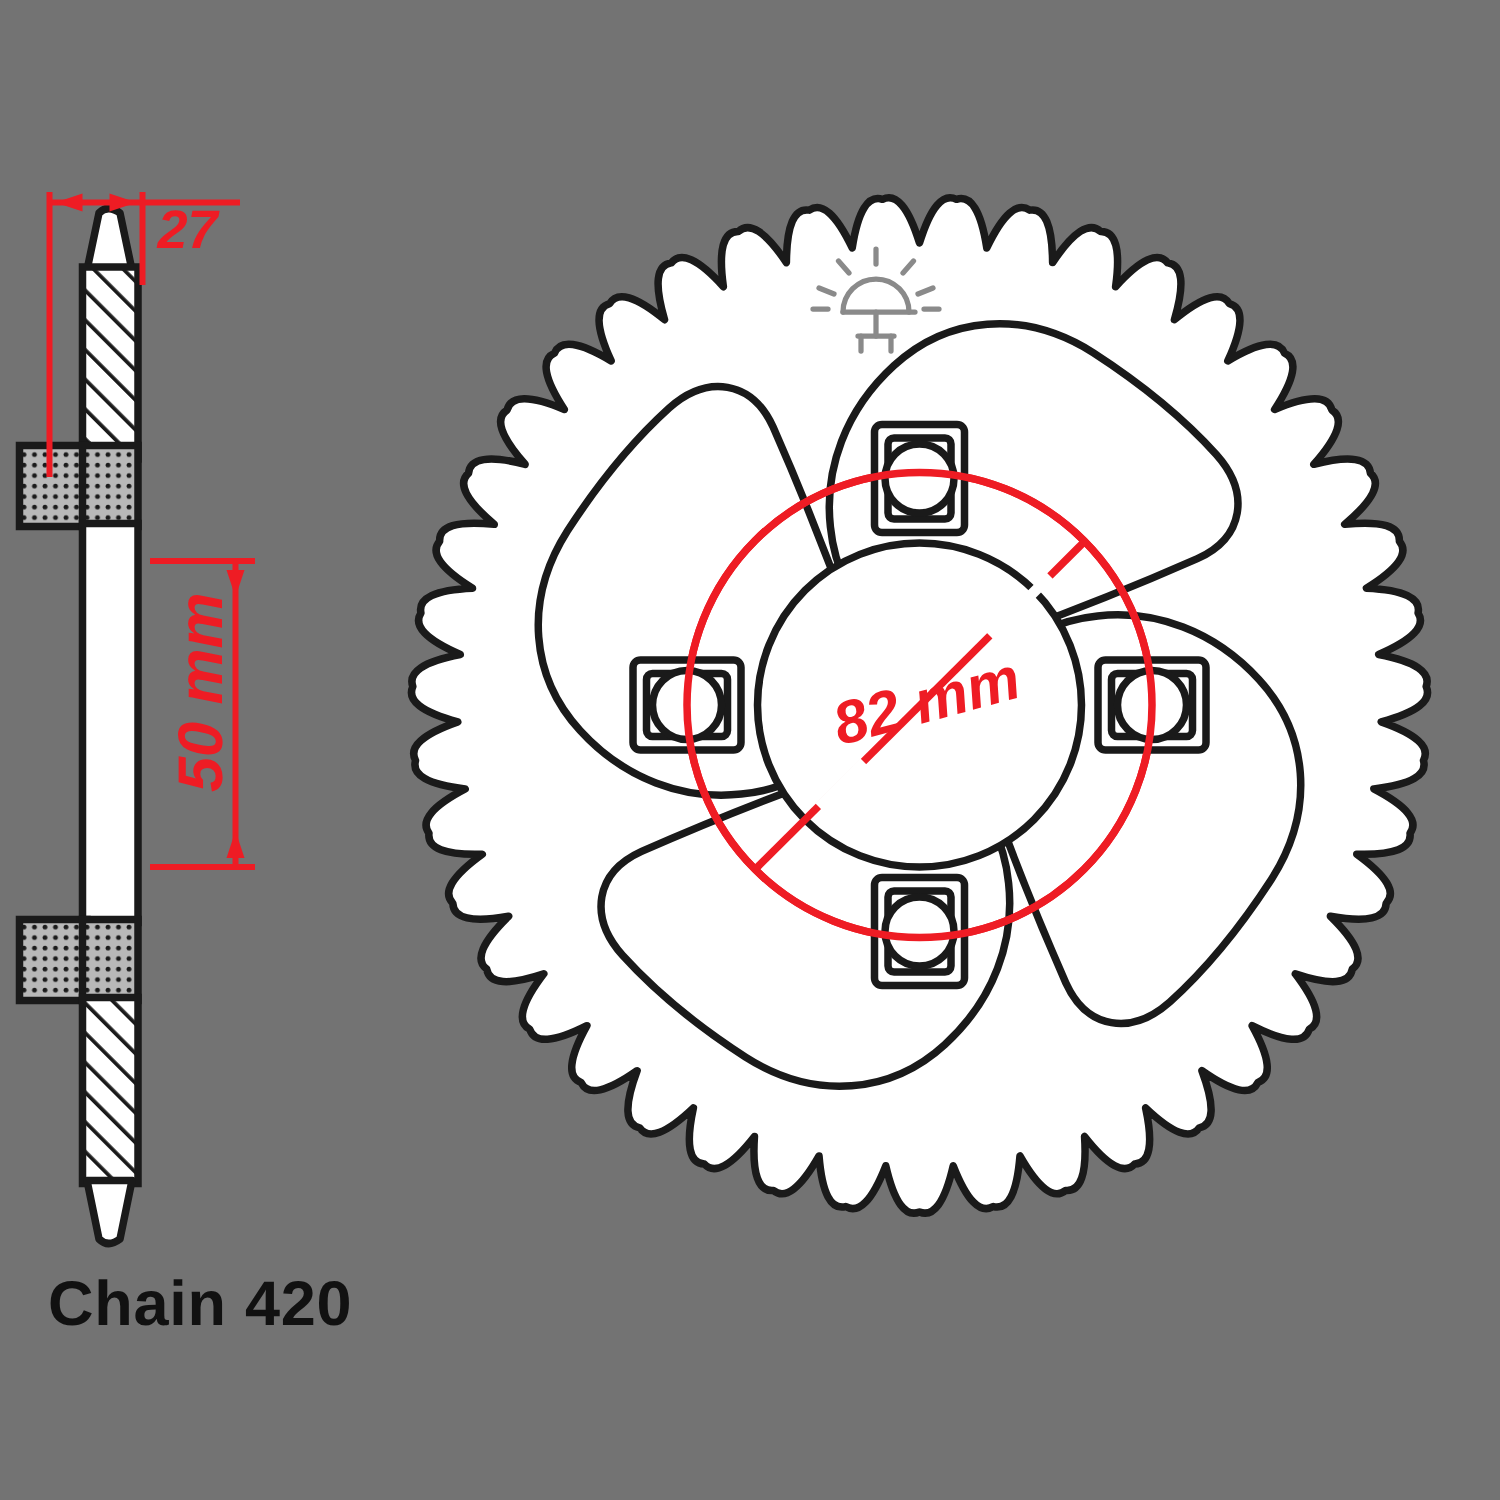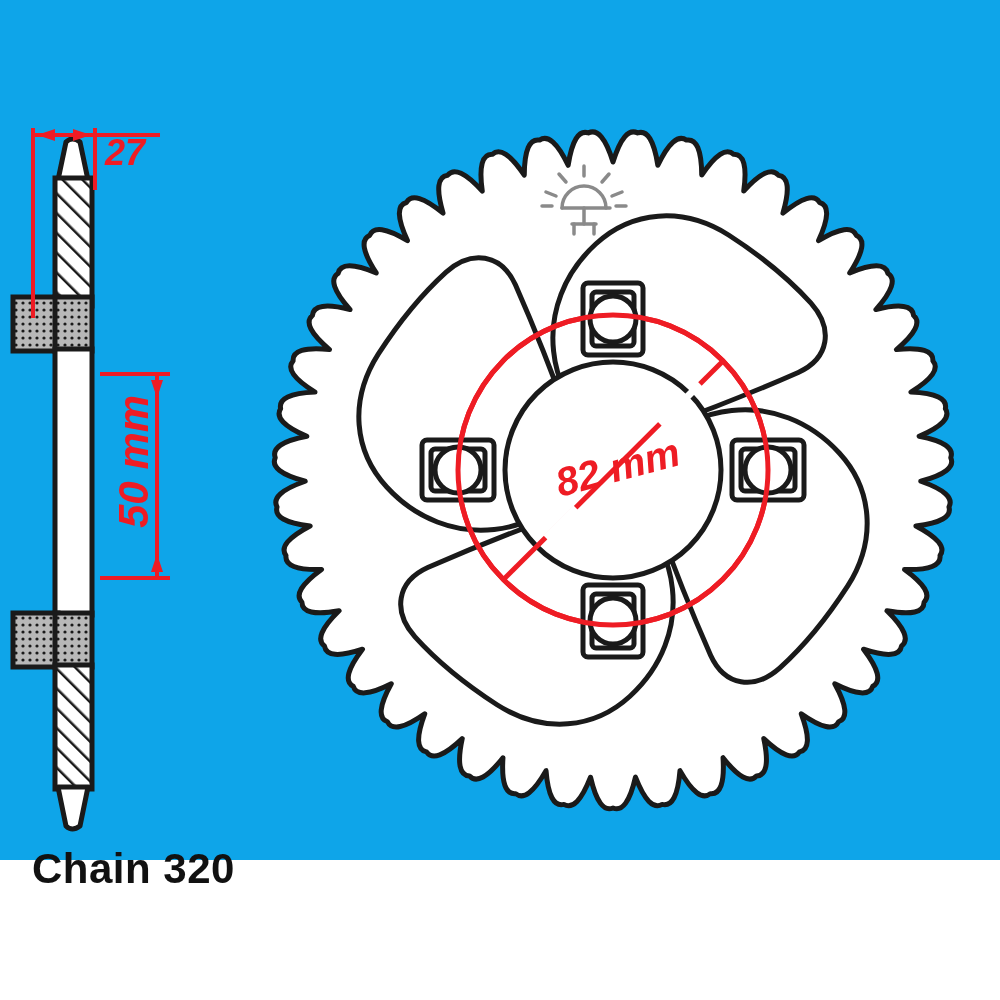--- a/index.html
+++ b/index.html
@@ -10,22 +10,22 @@
   body {
     width: 1000px;
     height: 1000px;
     font-family: "Liberation Sans", sans-serif;
     overflow: hidden;
     position: relative;
   }
   #stage {
     position: relative;
     width: 1000px;
-    height: 860px;
-    background: #0ea5e9;
+    height: 1000px;
+    background: #737373;
   }
   #drawing {
     position: absolute;
     left: 0;
     top: 0;
     width: 1000px;
     height: 1000px;
   }
   .chain-label {
     position: absolute;
@@ -161,15 +161,15 @@
         <line x1="552" y1="206" x2="542" y2="206"></line>
         <line x1="616" y1="206" x2="626" y2="206"></line>
         <line x1="584" y1="208" x2="584" y2="224"></line>
         <line x1="572" y1="224" x2="596" y2="224"></line>
         <line x1="574" y1="224" x2="574" y2="234"></line>
         <line x1="594" y1="224" x2="594" y2="234"></line>
       </g>
     </g>
   </svg>
 
-  <div class="chain-label">Chain 320</div>
+  <div class="chain-label">Chain 420</div>
 
 </div>
 
 </body></html>

